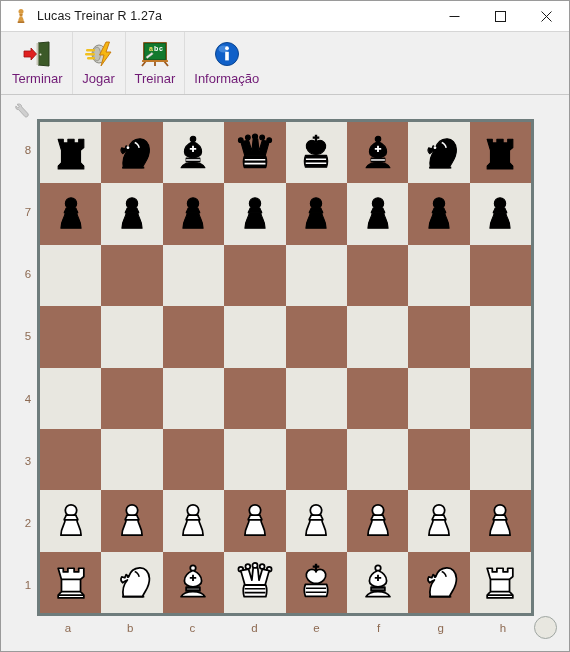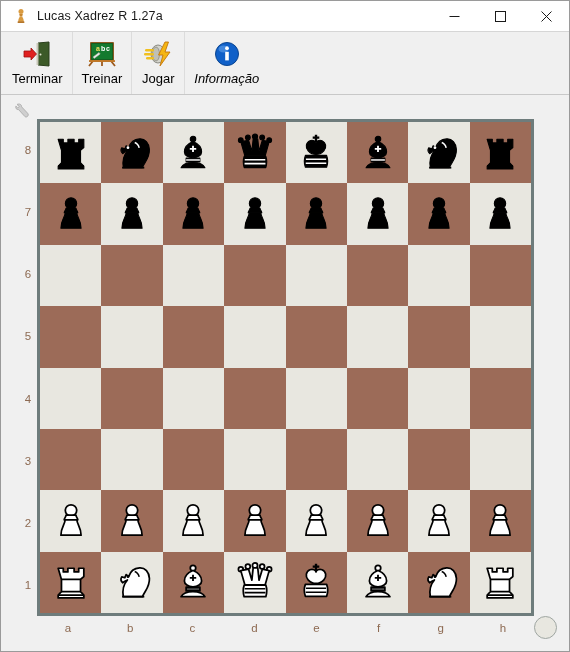--- a/index.html
+++ b/index.html
@@ -73,32 +73,32 @@
   }
   .tb-item {
     display: flex;
     flex-direction: column;
     align-items: center;
     justify-content: center;
     padding: 2px 9px 3px 9px;
     border-right: 1px solid #dcdcdc;
     position: relative;
   }
-  .tb-item:last-child { border-right: none; font-style: italic; }
+  .tb-item:last-child { border-right: none; }
   .tb-icon {
     height: 30px;
     width: 34px;
     display: flex;
     align-items: center;
     justify-content: center;
     margin-bottom: 2px;
   }
   .tb-label {
     font-size: 13px;
-    color: #000000;
+    color: #701a75;
     white-space: nowrap;
     line-height: 15px;
   }
 
   
   .board-area {
     flex: 1 1 auto;
     background: #f0f0f0;
     position: relative;
   }
@@ -185,21 +185,21 @@
 
   <div class="titlebar">
     <div class="title-icon">
       <svg class="pawn-glyph" width="16" height="16" viewBox="0 0 16 16">
         <circle cx="8" cy="3.6" r="2.5" fill="#d99a3f"></circle>
         <path d="M6.2 6 L9.8 6 L9.2 8.5 L6.8 8.5 Z" fill="#c8862e"></path>
         <path d="M5.2 13.8 C5.2 10.6 6.6 9.4 6.8 8.5 L9.2 8.5 C9.4 9.4 10.8 10.6 10.8 13.8 Z" fill="#d99a3f"></path>
         <rect x="4.6" y="13.3" width="6.8" height="1.6" rx="0.4" fill="#b5762a"></rect>
       </svg>
     </div>
-    <div class="title-text">Lucas Xadrez R 1.27a</div>
+    <div class="title-text">Lucas Treinar R 1.27a</div>
     <div class="win-buttons">
       <button class="win-btn">
         <svg width="11" height="11" viewBox="0 0 11 11">
             <line x1="0.5" y1="5.5" x2="10.5" y2="5.5" stroke="#1a1a1a" stroke-width="1"></line>
           </svg>
       </button>
       <button class="win-btn">
         <svg width="11" height="11" viewBox="0 0 11 11">
             <rect x="0.5" y="0.5" width="10" height="10" fill="none" stroke="#1a1a1a" stroke-width="1"></rect>
           </svg>
@@ -224,48 +224,48 @@
           <circle cx="17.5" cy="13.5" r="1" fill="#e8e8d8"></circle>
           <path d="M1 10 L8 10 L8 7 L13.5 13 L8 19 L8 16 L1 16 Z" fill="#e02020" stroke="#a01010" stroke-width="0.8"></path>
         </svg>
       </div>
       <div class="tb-label">Terminar</div>
     </div>
 
     <div class="tb-item">
       <div class="tb-icon">
         <svg width="30" height="26" viewBox="0 0 30 26">
+          <ellipse cx="15" cy="13" rx="7" ry="9" fill="#d4d4cc" stroke="#8a8a82" stroke-width="1"></ellipse>
+          <ellipse cx="13" cy="13" rx="3.5" ry="7" fill="#c0c0b6" stroke="#8a8a82" stroke-width="0.8"></ellipse>
+          <rect x="2" y="8" width="9" height="2.4" rx="1.2" fill="#f0c020"></rect>
+          <rect x="1" y="12" width="10" height="2.4" rx="1.2" fill="#f0c020"></rect>
+          <rect x="3" y="16" width="8" height="2.4" rx="1.2" fill="#f0c020"></rect>
+          <path d="M22 1 L15.5 14 L20 14 L17 25 L27 11 L22 11 L25.5 1 Z" fill="#f5b612" stroke="#c4760a" stroke-width="0.9"></path>
+        </svg>
+      </div>
+      <div class="tb-label">Jogar</div>
+    </div>
+
+    <div class="tb-item">
+      <div class="tb-icon">
+        <svg width="30" height="26" viewBox="0 0 30 26">
           <path d="M6 20 L2 25 M24 20 L28 25 M15 20 L15 25" stroke="#9c5a1e" stroke-width="1.8" fill="none"></path>
           <rect x="3" y="1" width="24" height="19" rx="1" fill="#8a5a22"></rect>
           <rect x="4.6" y="2.4" width="20.8" height="16.2" fill="#137a2e"></rect>
           <rect x="4.6" y="2.4" width="20.8" height="16.2" fill="none" stroke="#0c5a20" stroke-width="0.8"></rect>
           <text x="9" y="10" font-family="'Liberation Sans',sans-serif" font-size="7" font-weight="bold" fill="#f0e060">a</text>
           <text x="14" y="10" font-family="'Liberation Sans',sans-serif" font-size="7" font-weight="bold" fill="#ffffff">b</text>
           <text x="19" y="10" font-family="'Liberation Sans',sans-serif" font-size="7" font-weight="bold" fill="#ffffff">c</text>
           <path d="M6 16 L12 11.5 L13.2 13 L7.2 17.4 Z" fill="#f2f2ee" stroke="#a8a8a0" stroke-width="0.6"></path>
           <rect x="2" y="19" width="26" height="2" rx="0.6" fill="#c07828"></rect>
         </svg>
       </div>
       <div class="tb-label">Treinar</div>
     </div>
 
-    <div class="tb-item">
-      <div class="tb-icon">
-        <svg width="30" height="26" viewBox="0 0 30 26">
-          <ellipse cx="15" cy="13" rx="7" ry="9" fill="#d4d4cc" stroke="#8a8a82" stroke-width="1"></ellipse>
-          <ellipse cx="13" cy="13" rx="3.5" ry="7" fill="#c0c0b6" stroke="#8a8a82" stroke-width="0.8"></ellipse>
-          <rect x="2" y="8" width="9" height="2.4" rx="1.2" fill="#f0c020"></rect>
-          <rect x="1" y="12" width="10" height="2.4" rx="1.2" fill="#f0c020"></rect>
-          <rect x="3" y="16" width="8" height="2.4" rx="1.2" fill="#f0c020"></rect>
-          <path d="M22 1 L15.5 14 L20 14 L17 25 L27 11 L22 11 L25.5 1 Z" fill="#f5b612" stroke="#c4760a" stroke-width="0.9"></path>
-        </svg>
-      </div>
-      <div class="tb-label">Jogar</div>
-    </div>
-
 
 
 
     <div class="tb-item">
       <div class="tb-icon">
         <svg width="26" height="26" viewBox="0 0 26 26">
           <circle cx="13" cy="13" r="11.5" fill="#1060c8"></circle>
           <circle cx="13" cy="13" r="11.5" fill="none" stroke="#0b4590" stroke-width="1"></circle>
           <ellipse cx="9.5" cy="8" rx="5" ry="3.6" fill="#6aa8ee" opacity="0.55"></ellipse>
           <circle cx="13" cy="7.2" r="1.9" fill="#ffffff"></circle>

